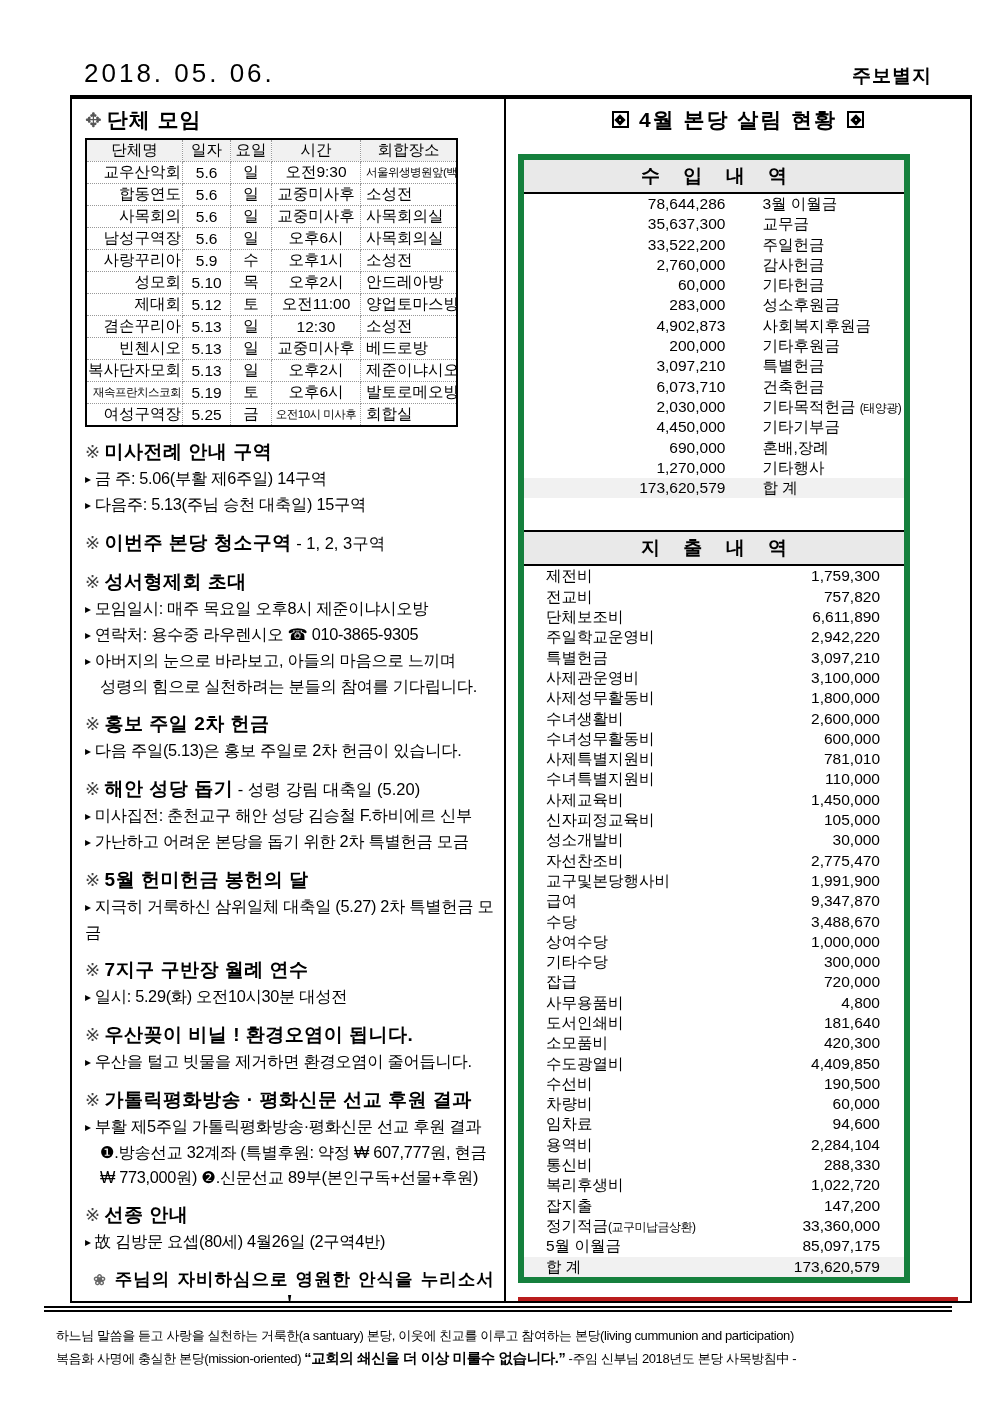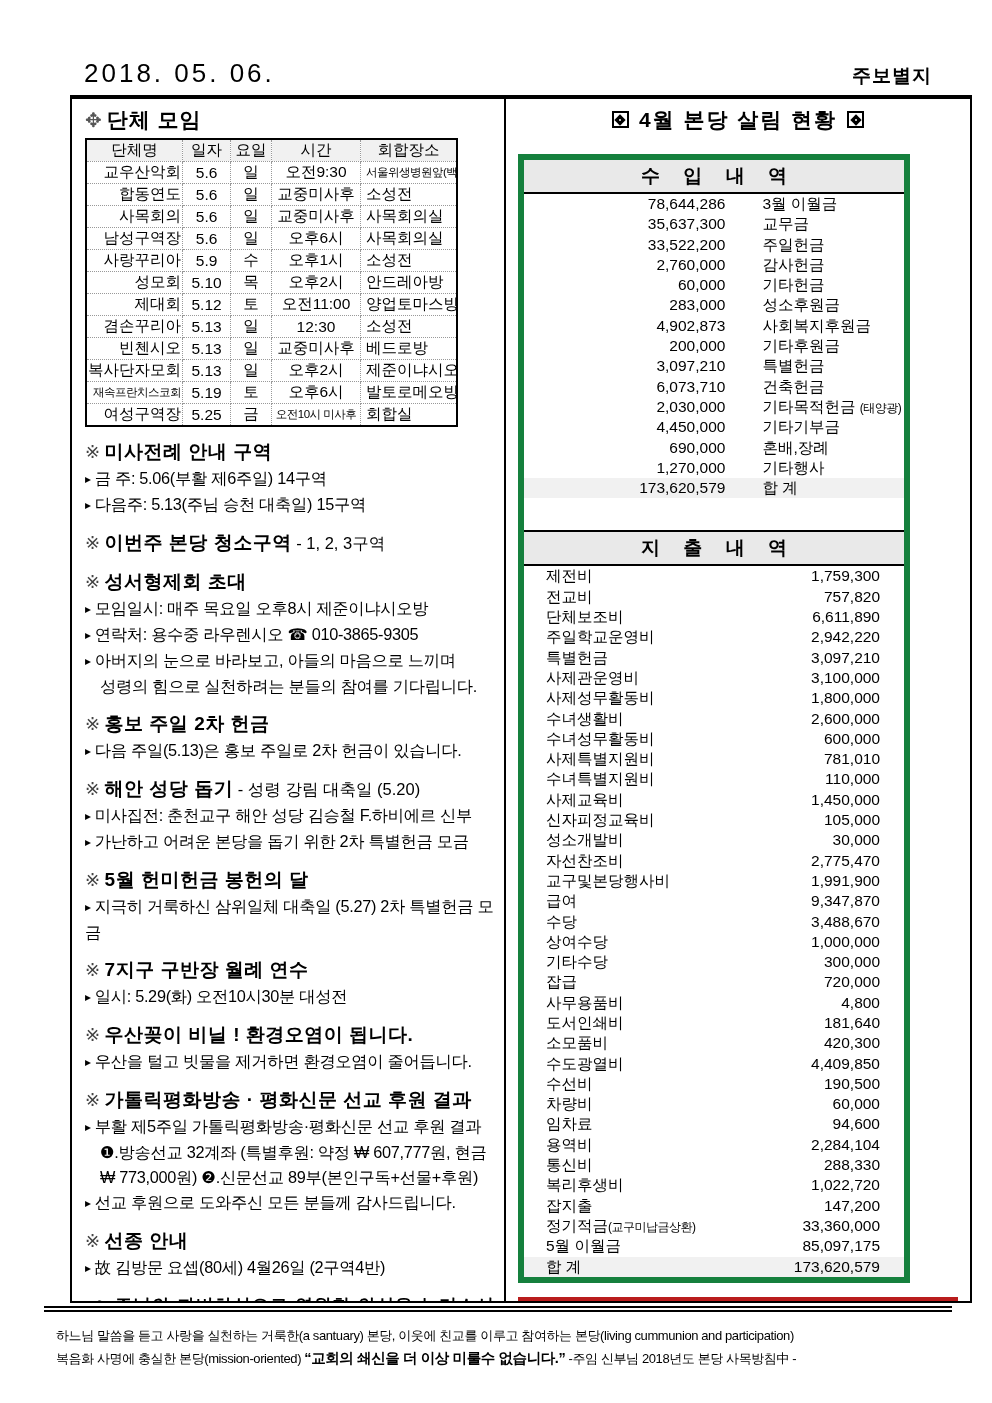--- a/index.html
+++ b/index.html
@@ -226,21 +226,20 @@
           </div>
           <div class="sect">
             <div class="sect-h"><span class="mark">※</span><span>우산꽂이 비닐 ! 환경오염이 됩니다.</span></div>
             <div class="sect-i"><span class="blt">▸</span><span>우산을 털고 빗물을 제거하면 환경오염이 줄어듭니다.</span></div>
           </div>
           <div class="sect">
             <div class="sect-h"><span class="mark">※</span><span>가톨릭평화방송 · 평화신문 선교 후원 결과</span></div>
             <div class="sect-i"><span class="blt">▸</span><span>부활 제5주일 가톨릭평화방송·평화신문 선교 후원 결과</span></div>
             <div class="sect-i cont"><span>❶.방송선교 32계좌 (특별후원: 약정 ₩ 607,777원, 현금</span></div>
             <div class="sect-i cont"><span>₩ 773,000원) ❷.신문선교 89부(본인구독+선물+후원)</span></div>
-            <div class="sect-i"><span class="blt">▸</span><span>선교 후원으로 도와주신 모든 분들께 감사드립니다.</span></div>
           </div>
           <div class="sect">
             <div class="sect-h"><span class="mark">※</span><span>선종 안내</span></div>
             <div class="sect-i"><span class="blt">▸</span><span>故 김방문 요셉(80세) 4월26일 (2구역4반)</span></div>
           </div>
         </div>
       <div class="blessing">
         <span class="flower">❀</span><span>주님의 자비하심으로 영원한 안식을 누리소서 !</span>
       </div>
     </div>

